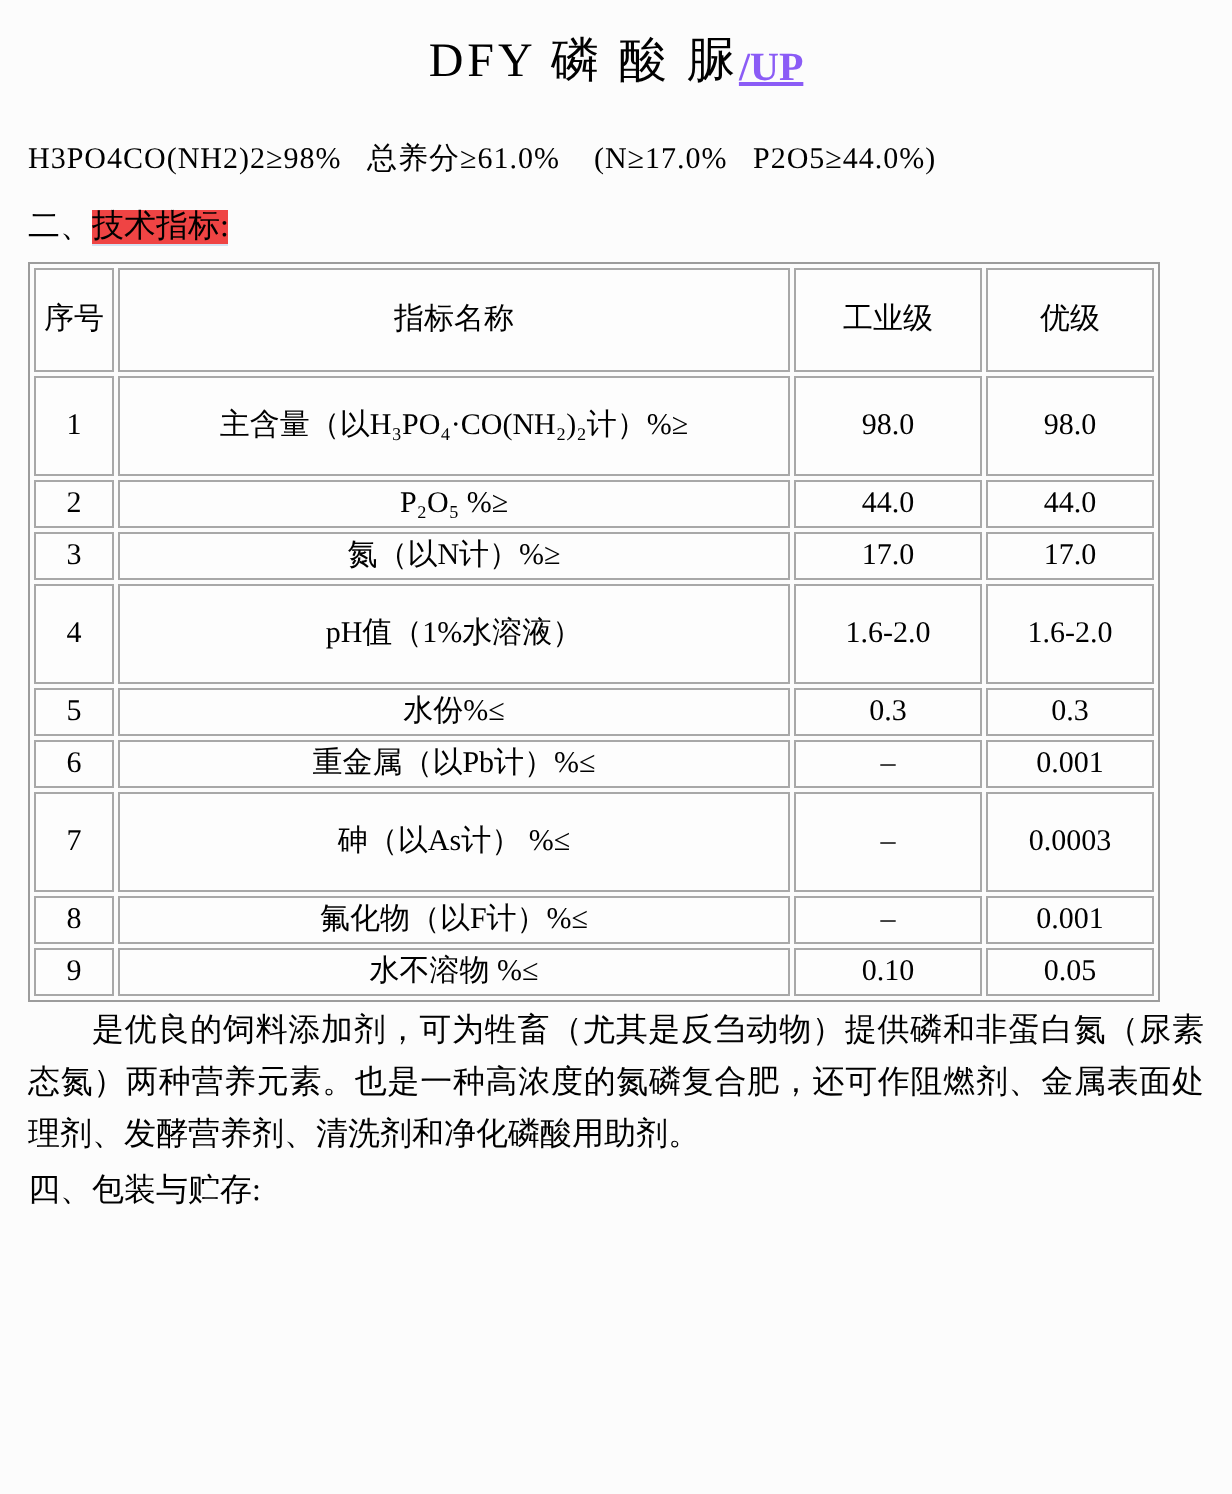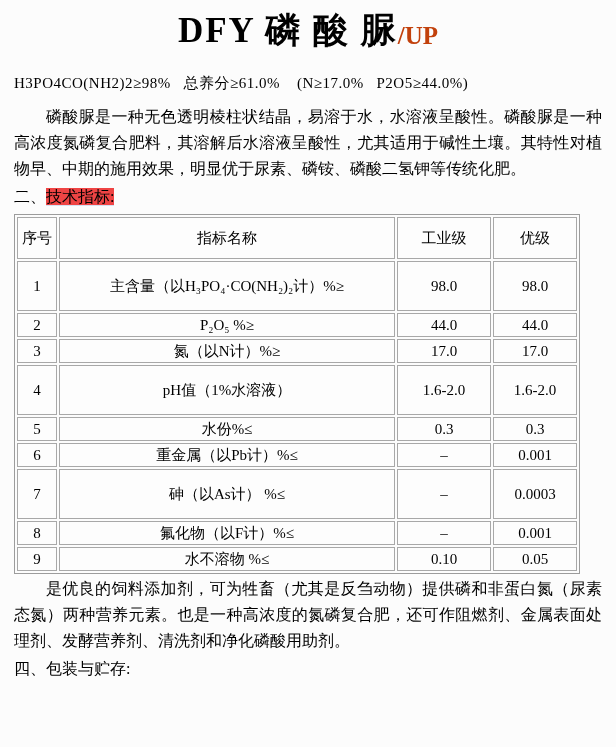--- a/index.html
+++ b/index.html
@@ -17,30 +17,31 @@
     font-size: 16px;
     line-height: 26px;
   }
   
   .title-wrap {
     text-align: center;
     margin: 2px 0 12px 0;
     line-height: 42px;
   }
   .title-main {
-    font-size: 35px;
-    font-weight: bold;
+    font-size: 24px;
+    font-weight: normal;
     letter-spacing: 2px;
   }
   .title-suffix {
-    font-size: 25px;
+    font-size: 20px;
     font-weight: bold;
-    color: #c2410c;
+    color: #8b5cf6;
     letter-spacing: 0;
     vertical-align: -2px;
+    text-decoration: underline;
   }
   
   .spec-line {
     margin: 0 0 8px 0;
     font-size: 15px;
     white-space: pre-wrap;
     letter-spacing: 0.5px;
   }
   
   .sec-heading {
@@ -73,36 +74,35 @@
     font-weight: normal;
     font-size: 15px;
     line-height: 20px;
     padding: 1px 2px;
     overflow: hidden;
   }
   .col-no  { width: 40px;  }
   .col-name{ width: 336px; }
   .col-ind { width: 94px;  }
   .col-pre { width: 84px;  }
-  thead tr { height: 42px; }
+  thead tr { height: 52px; }
   tbody tr { height: 22px; }
   tbody tr.tall { height: 50px; }
 </style>
 </head>
 <body>
 
 <div class="doc">
 
   <div class="title-wrap">
     <span class="title-main">DFY 磷 酸 脲</span><span class="title-suffix">/UP</span>
   </div>
 
   <p class="spec-line">H3PO4CO(NH2)2≥98%   总养分≥61.0%    (N≥17.0%   P2O5≥44.0%)</p>
 
-  <p class="sec-para">磷酸脲是一种无色透明棱柱状结晶，易溶于水，水溶液呈酸性。磷酸脲是一种高浓度氮磷复合肥料，其溶解后水溶液呈酸性，尤其适用于碱性土壤。其特性对植物早、中期的施用效果，明显优于尿素、磷铵、磷酸二氢钾等传统化肥。</p>
 
   <p class="sec-heading"><span>二、</span><span class="hl">技术指标:</span></p>
 
   <table class="spec-table">
     <colgroup>
       <col class="col-no">
         <col class="col-name">
         <col class="col-ind">
         <col class="col-pre">
     </colgroup>

